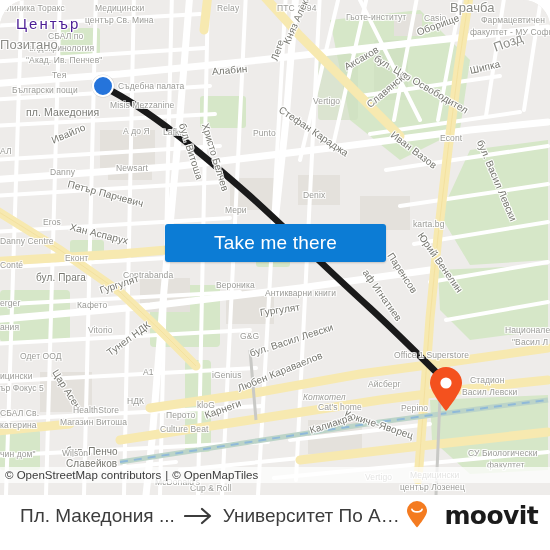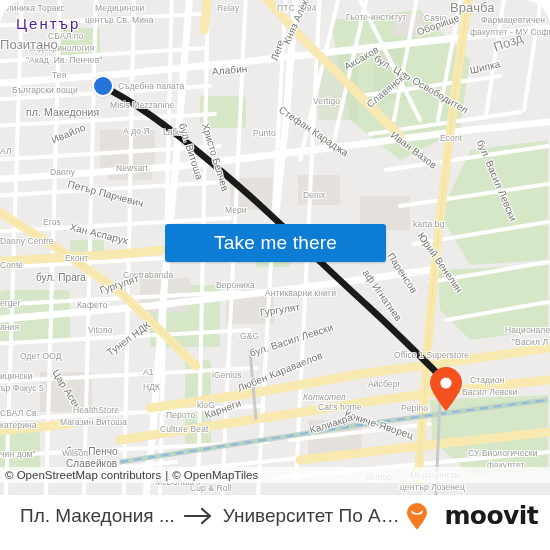--- a/index.html
+++ b/index.html
@@ -84,21 +84,21 @@
     padding:0 12px 14px 20px;box-sizing:border-box;
   }
   #route-summary{
     display:flex;align-items:center;flex:1;min-width:0;gap:9px;
     font-size:19px;color:#3c3c3c;
   }
   #route-summary .ep{white-space:nowrap;overflow:hidden;text-overflow:ellipsis;}
   #origin-label{max-width:168px;flex:0 0 auto;}
   #dest-label{flex:1 1 auto;min-width:0;}
   #arrow-icon{flex:0 0 auto;display:block;}
-  #moovit-logo{flex:0 0 auto;display:flex;align-items:flex-end;gap:16px;margin-left:6px;}
+  #moovit-logo{flex:0 0 auto;display:flex;align-items:flex-start;gap:16px;margin-left:6px;}
   #moovit-wordmark{
     font-family:"DejaVu Sans", sans-serif;
     font-size:25px;font-weight:bold;color:#1b1b1b;letter-spacing:-.6px;
   }
 </style>
 </head>
 <body>
 
 <div id="app">
 
@@ -306,21 +306,21 @@
         <div class="lbl poi" style="left: 240px; top: 331px;">G&amp;G</div>
         <div class="lbl poi" style="left: 20px; top: 351px;">Одет ООД</div>
         <div class="lbl street" style="left: 108px; top: 348px; transform: rotate(-36deg);">Тунел НДК</div>
         <div class="lbl street" style="left: 250px; top: 348px; transform: rotate(-18deg);">бул. Васил Левски</div>
         <div class="lbl poi" style="left: 394px; top: 350px;">Office 1 Superstore</div>
         <div class="lbl poi" style="left: 505px; top: 325px;">Национален</div>
         <div class="lbl poi" style="left: 512px; top: 337px;">"Васил Л</div>
         <div class="lbl poi" style="left: 0px; top: 371px;">ицински</div>
         <div class="lbl poi" style="left: 0px; top: 383px;">ър Фокус 5</div>
         <div class="lbl street" style="left: 55px; top: 365px; transform: rotate(58deg);">Цар Асен</div>
-        <div class="lbl poi" style="left: 127px; top: 382px; margin-left: 16px;">НДК</div>
+        <div class="lbl poi" style="left: 127px; top: 396px;">НДК</div>
         <div class="lbl poi" style="left: 212px; top: 370px;">iGenius</div>
         <div class="lbl street" style="left: 238px; top: 383px; transform: rotate(-22deg);">Любен Караваелов</div>
         <div class="lbl poi" style="left: 368px; top: 379px;">Айсберг</div>
         <div class="lbl poi" style="left: 470px; top: 375px;">Стадион</div>
         <div class="lbl poi" style="left: 462px; top: 387px;">Васил Левски</div>
         <div class="lbl poi" style="left: 401px; top: 403px;">Pepino</div>
         <div class="lbl poi" style="left: 0px; top: 408px;">СБАЛ Св.</div>
         <div class="lbl poi" style="left: 0px; top: 420px;">катерина</div>
         <div class="lbl poi" style="left: 73px; top: 405px;">HealthStore</div>
         <div class="lbl poi" style="left: 60px; top: 417px;">Магазин Витоша</div>

